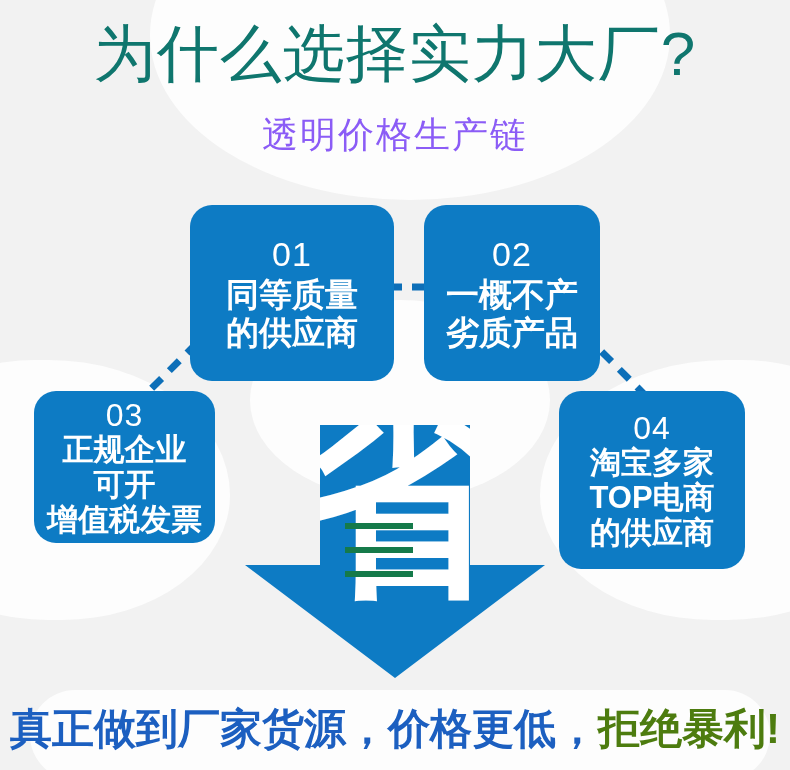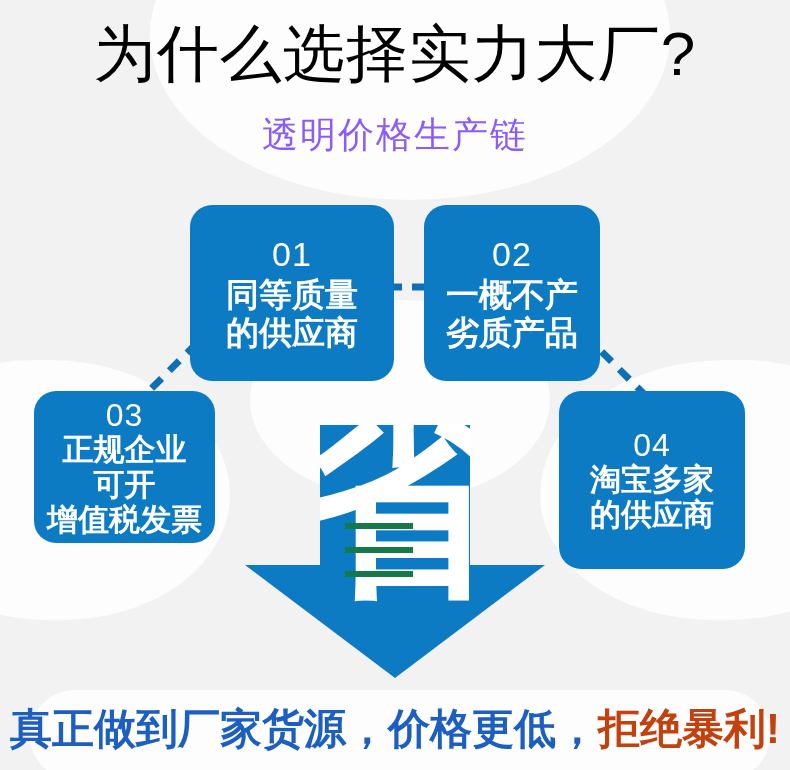--- a/index.html
+++ b/index.html
@@ -37,21 +37,21 @@
 
   
   .title {
     position: absolute;
     left: 0; right: 0;
     top: 18px;
     text-align: center;
     font-size: 62px;
     line-height: 72px;
     font-weight: 400;
-    color: #000000;
+    color: #0f766e;
     letter-spacing: 1px;
     white-space: nowrap;
   }
   .subtitle {
     position: absolute;
     left: 0; right: 0;
     top: 112px;
     text-align: center;
     font-size: 36px;
     line-height: 46px;
@@ -122,21 +122,21 @@
     top: 703px;
     text-align: center;
     font-size: 42px;
     line-height: 52px;
     font-weight: 700;
     white-space: nowrap;
     letter-spacing: 0px;
     z-index: 6;
   }
   .slogan .blue { color: #1c5fc0; }
-  .slogan .red  { color: #c2410c; }
+  .slogan .red  { color: #4d7c0f; }
 </style>
 </head>
 <body>
 
 <div id="poster">
 
   <div class="blob blob-top"></div>
   <div class="blob blob-left"></div>
   <div class="blob blob-right"></div>
   <div class="blob blob-center"></div>
@@ -178,20 +178,21 @@
   <div class="card" id="card-03">
     <div class="num">03</div>
     <div class="line">正规企业</div>
     <div class="line">可开</div>
     <div class="line">增值税发票</div>
   </div>
 
   <div class="card" id="card-04">
     <div class="num">04</div>
     <div class="line">淘宝多家</div>
+    <div class="line">TOP电商</div>
     <div class="line">的供应商</div>
   </div>
 
   <div id="arrow-wrap">
     <svg width="310" height="255" viewBox="0 0 310 255" xmlns="http://www.w3.org/2000/svg">
       <defs>
         <clipPath id="arrowClip">
           <path d="M 80 0 L 230 0 L 230 140 L 305 140 L 155 253 L 5 140 L 80 140 Z"></path>
         </clipPath>
       </defs>

